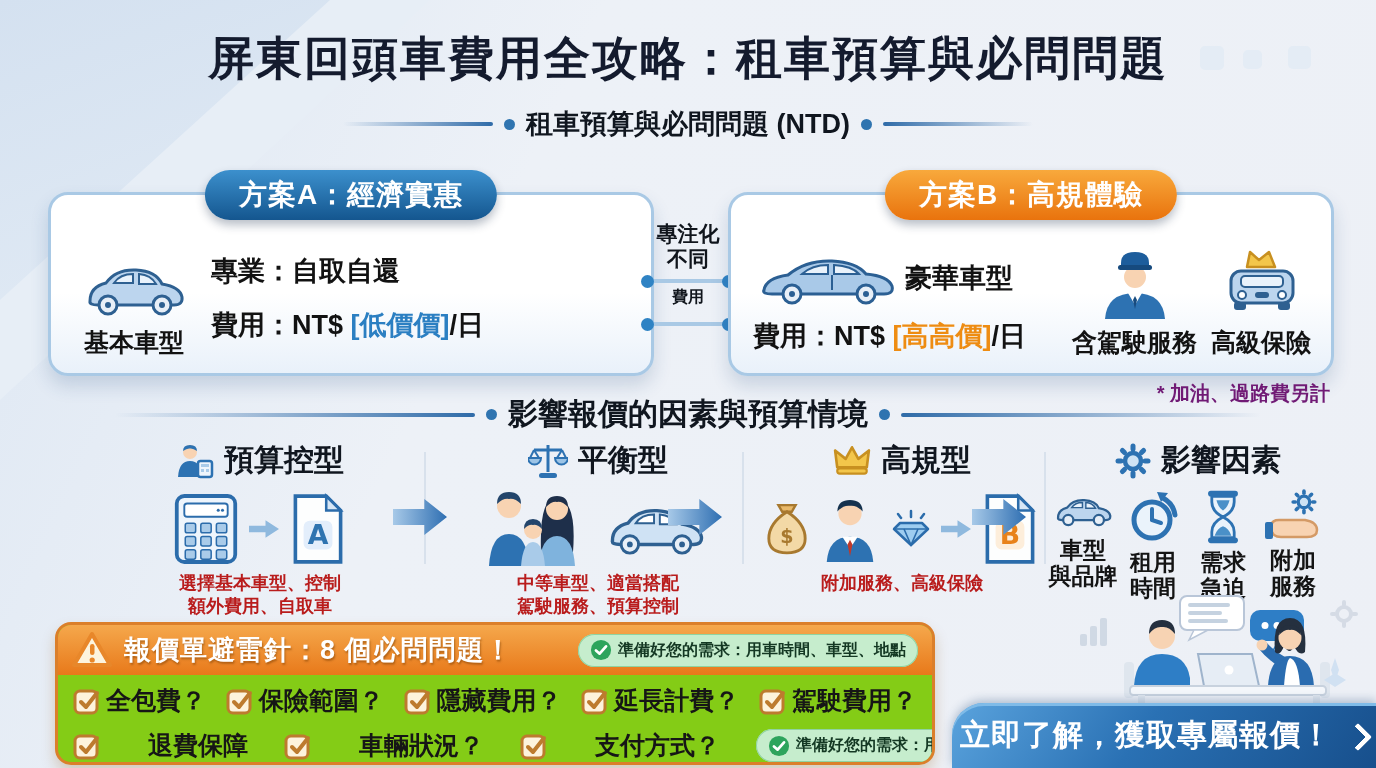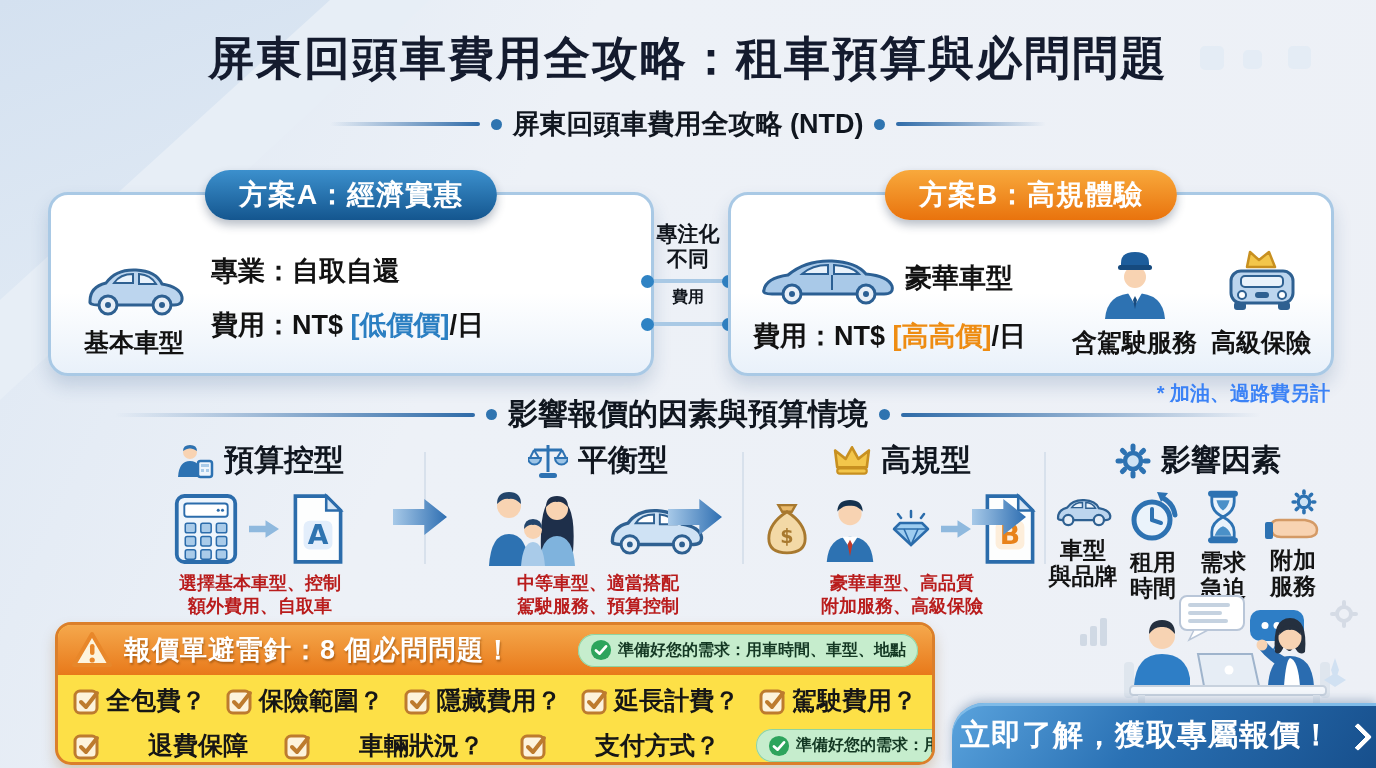--- a/index.html
+++ b/index.html
@@ -41,39 +41,39 @@
   .plan-b-left{display:flex;flex-direction:column;gap:10px;margin-right:14px;align-self:center;padding-top:14px;}
   .pbrow1{display:flex;align-items:center;}
   .pb-car-lbl{font-size:27px;font-weight:900;color:#121212;white-space:nowrap;}
   
   .rung{position:absolute;left:649px;width:78px;height:4px;background:#a9c9e5;}
   .rung::before,.rung::after{content:"";position:absolute;top:-4.5px;width:13px;height:13px;border-radius:50%;background:#2f83c4;}
   .rung::before{left:-8px;} .rung::after{right:-8px;}
   .conn-lbl{position:absolute;left:634px;width:108px;text-align:center;font-weight:900;color:#10151c;line-height:1.18;}
   .conn-lbl span{display:block;}
   #conn-top{top:222px;font-size:21px;} #conn-bot{top:288px;font-size:16px;}
-  .note{position:absolute;right:46px;top:380px;font-size:20px;font-weight:900;color:#3b82f6;}
+  .note{position:absolute;right:46px;top:380px;font-size:20px;font-weight:900;color:#701a75;}
   
   .s2col{position:absolute;top:440px;text-align:center;}
   .col-header{display:flex;align-items:center;justify-content:center;gap:10px;font-size:30px;font-weight:900;color:#10161f;}
   .col-icons{display:flex;align-items:center;justify-content:center;gap:10px;margin-top:6px;height:84px;}
   .col-desc{font-size:18px;font-weight:900;line-height:1.28;color:#b91c1c;margin-top:1px;white-space:nowrap;}
   .mini-arrow{width:30px;height:22px;flex:0 0 auto;
     clip-path:polygon(0 35%,55% 35%,55% 10%,100% 50%,55% 90%,55% 65%,0 65%);background:#8fb9de;}
   .barrow{position:absolute;top:497px;width:54px;height:40px;
     clip-path:polygon(0 30%,58% 30%,58% 5%,100% 50%,58% 95%,58% 70%,0 70%);
     background:linear-gradient(90deg,#a7c9e8,#2f6fb2);}
   .vsep{position:absolute;top:452px;height:112px;width:2px;background:#d8e1ec;}
   .factors{display:flex;margin-top:8px;}
   .factor{width:70px;display:flex;flex-direction:column;align-items:center;}
   .flbl{font-size:23px;font-weight:900;line-height:1.15;color:#141414;margin-top:4px;}
   .flbl span{display:block;}
   
   .alert-panel{position:absolute;left:55px;top:622px;width:880px;height:143px;box-sizing:border-box;
-    border:3px solid #db7f2a;border-radius:16px;background:#fde047;overflow:hidden;
+    border:3px solid #db7f2a;border-radius:16px;background:#84cc16;overflow:hidden;
     box-shadow:0 8px 14px rgba(150,90,20,.25);}
   .alert-head{height:50px;background:linear-gradient(180deg,#f5a84c,#e8791a);
     display:flex;align-items:center;padding:0 14px;gap:12px;}
   .alert-title{font-size:27px;font-weight:900;color:#fff;letter-spacing:1px;white-space:nowrap;
     text-shadow:1px 2px 2px rgba(120,60,0,.5);}
   .tip-pill{background:#c6edcd;border-radius:17px;height:33px;display:flex;align-items:center;gap:6px;
     padding:0 12px;font-size:16px;font-weight:700;color:#143823;white-space:nowrap;
     box-shadow:inset 0 0 0 1px #8fd3a0;flex:0 0 auto;}
   .alert-head .tip-pill{margin-left:auto;}
   .alert-body{padding:3px 15px 0;}
@@ -100,21 +100,21 @@
 <div class="wedge1"></div>
 <div class="sq" style="left:1200px;width:24px;height:24px;"></div>
 <div class="sq" style="left:1243px;width:19px;height:19px;top:50px;"></div>
 <div class="sq" style="left:1288px;width:23px;height:23px;"></div>
 
 <div class="main-title">屏東回頭車費用全攻略：租車預算與必問問題</div>
 
 <div class="sdiv" id="divider1">
   <div class="sd-line sd-l"></div>
   <div class="sd-dot"></div>
-  <div class="sd-text">屏東回頭車費用全攻略 (NTD)</div>
+  <div class="sd-text">租車預算與必問問題 (NTD)</div>
   <div class="sd-dot"></div>
   <div class="sd-line sd-r"></div>
 </div>
 
 <div class="plan-card plan-a">
   <div class="plan-badge badge-a">方案A：經濟實惠</div>
   <div class="plan-body">
     <div class="icon-stack">
       <svg width="122" height="64" viewBox="0 0 120 64">
         <path d="M16 44 Q16 30 32 26 Q42 12 62 13 Q82 14 88 27 Q106 30 108 40 Q109 48 100 48 L24 48 Q15 48 16 44 Z" fill="#bcd5ee" stroke="#2e6091" stroke-width="3"></path>
@@ -330,21 +330,20 @@
     </svg>
     <span class="mini-arrow"></span>
     <svg width="58" height="74" viewBox="0 0 56 72">
       <path d="M6 4 H36 L50 18 V68 H6 Z" fill="#fdfefe" stroke="#2b6cab" stroke-width="3.5"></path>
       <path d="M36 4 L36 18 H50 Z" fill="#d7e7f6" stroke="#2b6cab" stroke-width="2.5"></path>
       <rect x="14" y="28" width="28" height="28" rx="6" fill="#fdeedb"></rect>
       <text x="28" y="51" text-anchor="middle" font-size="26" font-weight="bold" fill="#e8821a" font-family="DejaVu Sans, sans-serif">B</text>
     </svg>
   </div>
   <div class="col-desc">
-    <div>豪華車型、高品質</div>
     <div>附加服務、高級保險</div>
   </div>
 </div>
 
 <div class="barrow" style="left:972px;"></div>
 
 <div class="s2col" style="left:1048px;width:300px;">
   <div class="col-header">
     <svg width="36" height="36" viewBox="0 0 36 36">
       <circle cx="18" cy="18" r="8" fill="#cfe3f4" stroke="#2d72b2" stroke-width="4.5"></circle>

